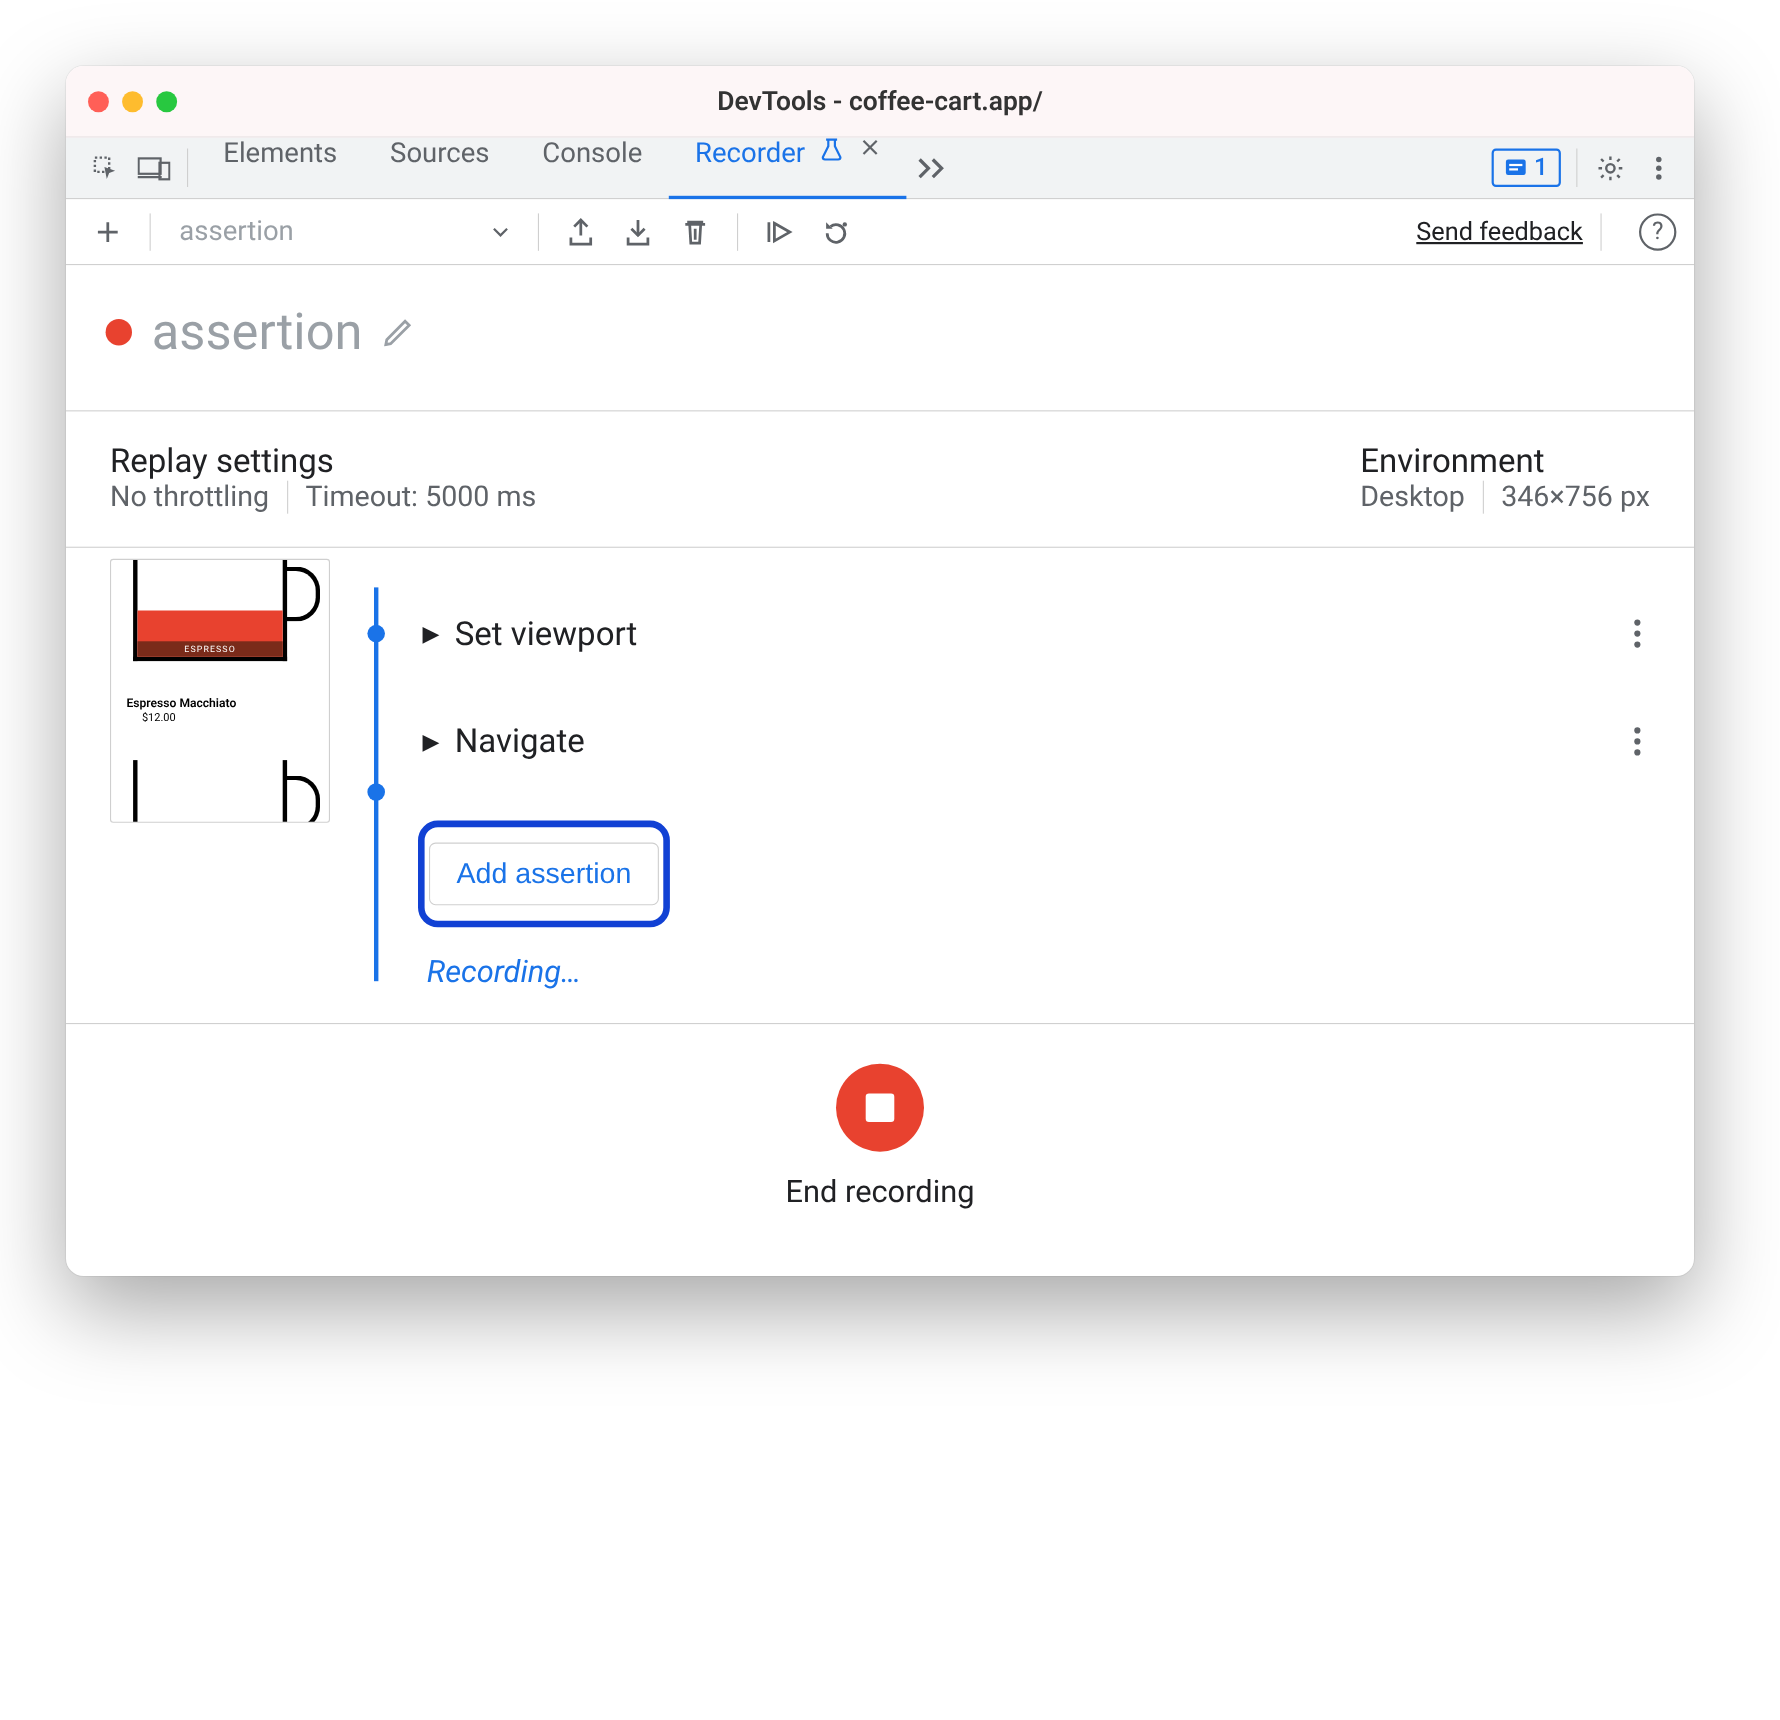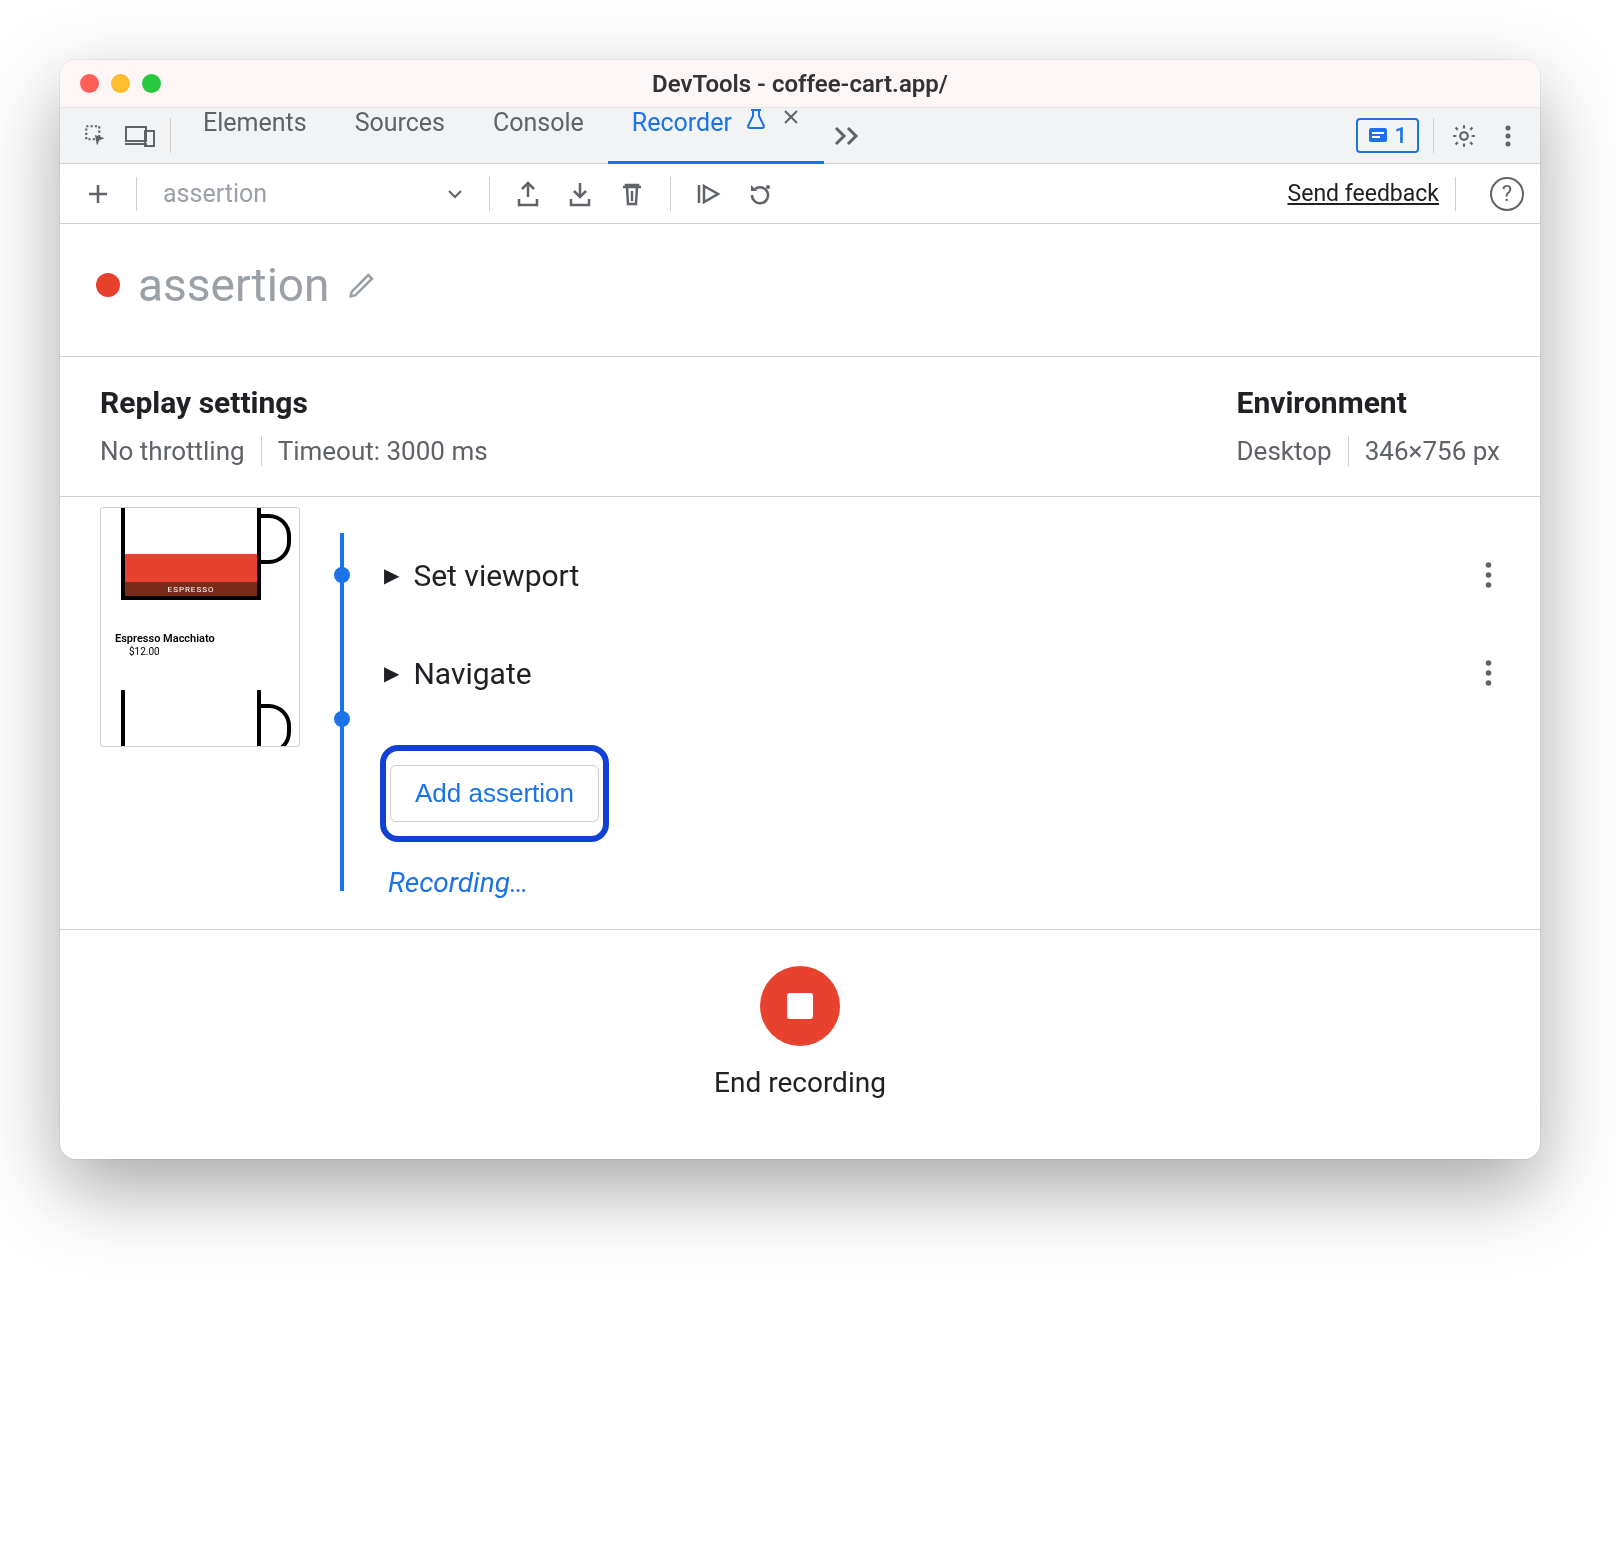--- a/index.html
+++ b/index.html
@@ -7,21 +7,21 @@
   .stage { padding: 60px; }
   .window {
     width: 1480px;
     background: #fff;
     border-radius: 16px;
     box-shadow: 0 30px 80px rgba(0,0,0,0.35), 0 0 0 1px rgba(0,0,0,0.05);
     overflow: hidden;
   }
   
   .titlebar {
-    height: 48px;
+    height: 65px;
     background: #fdf6f7;
     display: flex;
     align-items: center;
     padding: 0 20px;
     position: relative;
     border-bottom: 1px solid #e8e2e3;
   }
   .traffic { display: flex; gap: 12px; }
   .dot { width: 19px; height: 19px; border-radius: 50%; }
   .dot.red { background: #ff5f57; }
@@ -100,21 +100,21 @@
   .rec-title { font-size: 46px; color:#9aa0a6; font-weight:400; }
   .pencil { color:#9aa0a6; }
 
   
   .settings {
     border-top: 1px solid #d0d0d0;
     border-bottom: 1px solid #d0d0d0;
     padding: 28px 40px 30px 40px;
     display:flex; justify-content:space-between;
   }
-  .settings h3 { font-size: 30px; font-weight:700; color:#202124; margin-bottom:16px; }
+  .settings h3 { font-size: 30px; font-weight:400; color:#202124; }
   .settings .vals { display:flex; align-items:center; gap:16px; color:#5f6368; font-size:26px; }
   .vbar { width:1px; height:30px; background:#cfcfcf; }
   .settings .col.right { text-align:left; }
 
   
   .timeline {
     display:flex;
     padding: 10px 40px 30px 40px;
     gap: 22px;
     min-height: 340px;
@@ -341,21 +341,21 @@
           </svg>
       </span>
     </div>
 
     <div class="settings">
       <div class="col">
         <h3>Replay settings</h3>
         <div class="vals">
           <span>No throttling</span>
           <span class="vbar"></span>
-          <span>Timeout: 3000 ms</span>
+          <span>Timeout: 5000 ms</span>
         </div>
       </div>
       <div class="col right">
         <h3>Environment</h3>
         <div class="vals">
           <span>Desktop</span>
           <span class="vbar"></span>
           <span>346×756 px</span>
         </div>
       </div>

